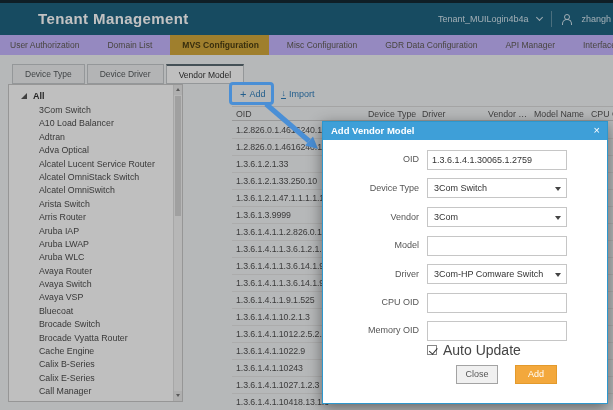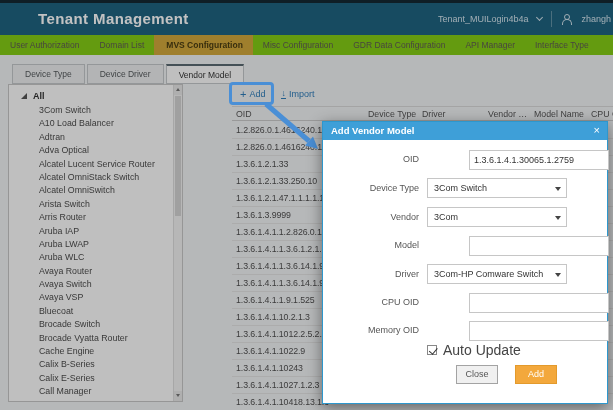--- a/index.html
+++ b/index.html
@@ -14,21 +14,21 @@
   .header-right{position:absolute;right:0;top:0;height:32px;display:flex;align-items:center;gap:9px;padding-right:2px;white-space:nowrap;}
   .tenant-label{color:#d2e3ec;font-size:9px;}
   .chev{width:5px;height:5px;border-right:1.4px solid #d2e3ec;border-bottom:1.4px solid #d2e3ec;transform:rotate(45deg);margin-top:-3px;}
   .hdr-sep{width:1px;height:16px;background:rgba(255,255,255,.3);}
   .person{position:relative;width:11px;height:11px;}
   .person::before{content:'';position:absolute;left:3px;top:0;width:4px;height:4px;border:1px solid #d2e3ec;border-radius:50%;}
   .person::after{content:'';position:absolute;left:1px;top:5px;width:8px;height:5px;border:1px solid #d2e3ec;border-bottom:none;border-radius:5px 5px 0 0;}
   .username{color:#d2e3ec;font-size:9px;}
 
   
-  .tabs{position:absolute;left:0;top:35px;width:100%;height:20px;background:#84cc16;display:flex;}
+  .tabs{position:absolute;left:0;top:35px;width:100%;height:20px;background:#c4b5fd;display:flex;gap:8px;}
   .tab{padding:0 10px;line-height:20px;font-size:8.5px;color:#5f5b54;white-space:nowrap;cursor:default;}
   .tab.active{background:var(--tab-active,#d2a83c);color:#4a3d12;font-weight:bold;padding-left:12px;}
 
   
   .content{position:absolute;left:0;top:55px;right:0;bottom:0;background:#f0f2f4;}
   .subtabs{position:absolute;left:12px;top:9px;display:flex;gap:2px;}
   .subtab{height:20px;line-height:19px;padding:0 12px;background:#ebedee;border:1px solid #c3c7c9;font-size:8.5px;color:#55595c;}
   .subtab.active{background:#fbfbfb;border-top:2px solid #5a6a72;color:#333;font-weight:normal;}
 
   
@@ -61,21 +61,21 @@
   .backdrop{position:absolute;inset:0;background:rgba(0,0,0,.24);z-index:50;}
   .annotation-box{position:absolute;left:229px;top:82px;width:45px;height:23px;border:3px solid var(--accent,#4a8fd6);border-radius:4px;z-index:95;}
   .arrow-svg{position:absolute;inset:0;z-index:95;pointer-events:none;}
 
   .modal{position:absolute;left:322px;top:121px;width:286px;height:283px;background:#fff;border:1px solid #2d97cd;box-shadow:0 4px 14px rgba(0,0,0,.45);z-index:100;}
   .modal-header{height:18px;background:var(--modal-header,#3e9fd8);color:#fff;font-size:9.5px;font-weight:bold;line-height:18px;padding-left:8px;position:relative;}
   .modal-close{position:absolute;right:7px;top:0;line-height:17px;font-size:11px;color:#fff;font-weight:normal;cursor:default;}
   .mfield{position:absolute;left:0;width:100%;height:20px;}
   .mlabel{position:absolute;left:0;width:96px;text-align:right;line-height:20px;color:#555;font-size:9px;}
   .mcontrol{position:absolute;left:104px;width:140px;height:20px;}
-  .mtext{width:100%;height:100%;border:1px solid #c6c6c6;font-size:9px;padding:0 4px;color:#333;background:#fff;font-family:inherit;margin-left:42px;}
+  .mtext{width:100%;height:100%;border:1px solid #c6c6c6;font-size:9px;padding:0 4px;color:#333;background:#fff;font-family:inherit;}
   .mselect{width:100%;height:100%;border:1px solid #c6c6c6;line-height:18px;padding:0 14px 0 6px;font-size:9px;color:#333;position:relative;background:#fff;}
   .caret{position:absolute;right:5px;top:8px;border-left:3.5px solid transparent;border-right:3.5px solid transparent;border-top:4px solid #444;}
   .mcheck-row{position:absolute;top:220px;left:104px;display:flex;align-items:center;gap:6px;}
   .checkbox{width:10px;height:10px;border:1px solid #888;background:#fff;position:relative;}
   .checkbox.checked::after{content:'';position:absolute;left:2.5px;top:0;width:3.5px;height:6.5px;border-right:1.6px solid #333;border-bottom:1.6px solid #333;transform:rotate(40deg);}
   .mcheck-label{font-size:14px;color:#444;}
   .mbtn{position:absolute;top:243px;height:19px;line-height:17px;text-align:center;font-size:9px;}
   .btn-close{left:133px;width:42px;background:#f0f0f0;border:1px solid #a3a3a3;color:#555;}
   .btn-add{left:192px;width:42px;background:var(--add-btn,#f3a83c);border:1px solid #e39a2c;color:#fff;}
 </style>

